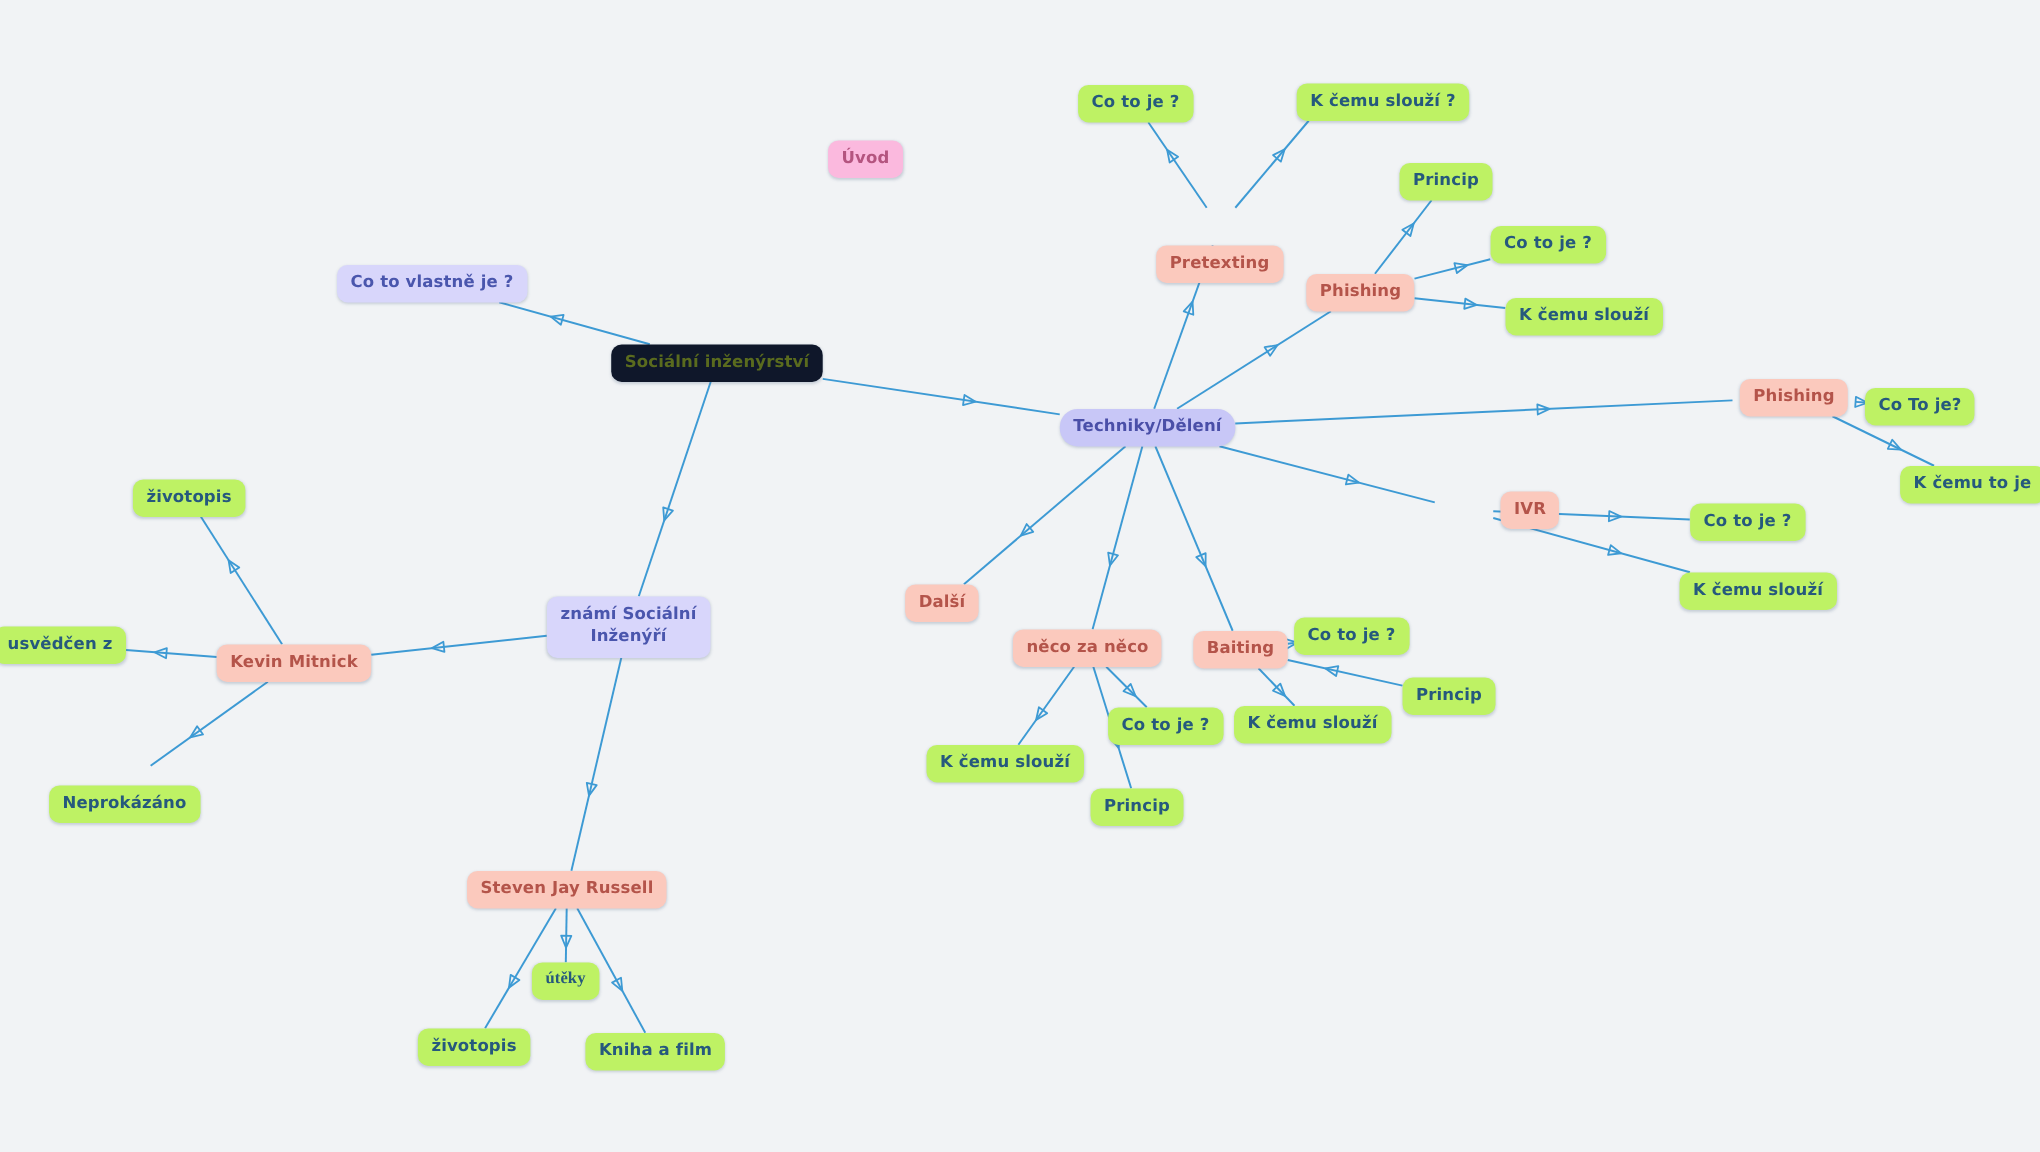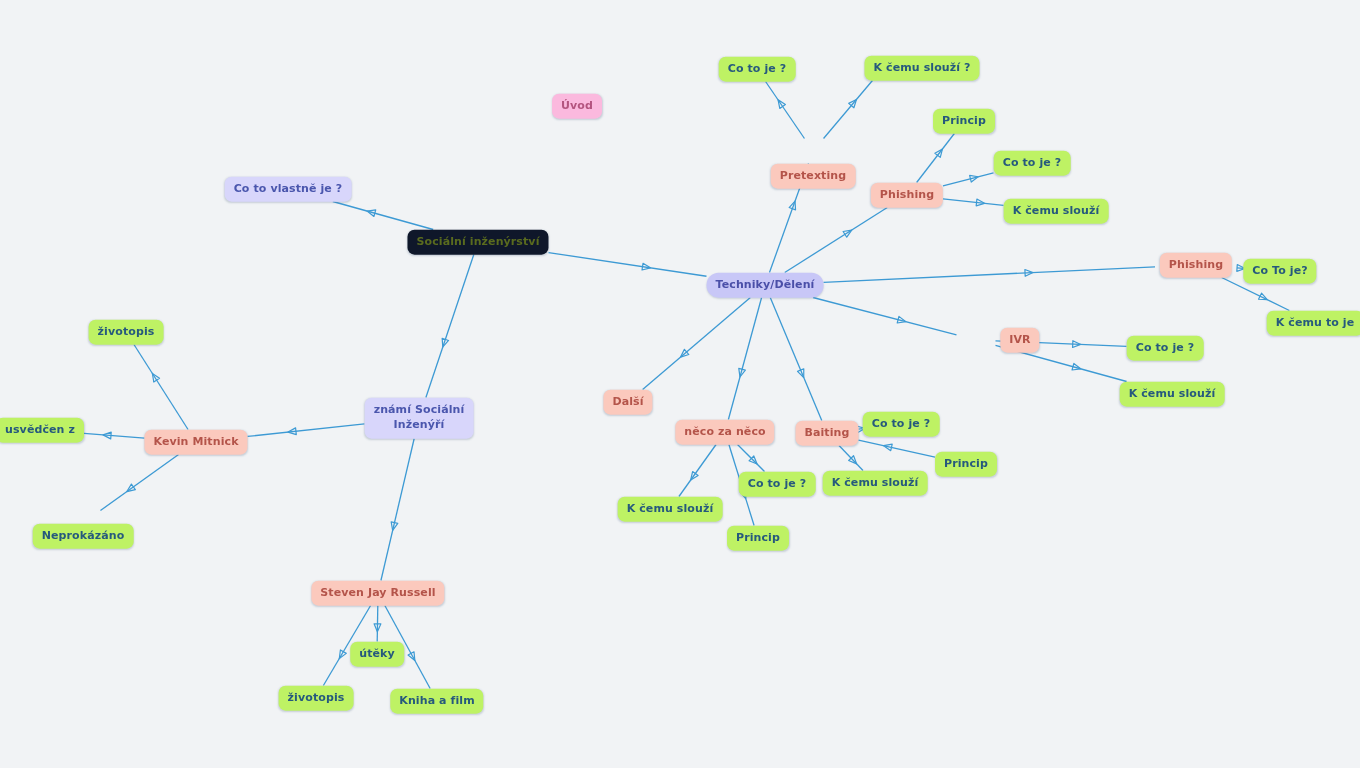--- a/index.html
+++ b/index.html
@@ -215,17 +215,17 @@
       <div class="node n-blue" style="left: 901px; top: 424px;"><span>Co to je ?</span></div>
       <div class="node n-blue" style="left: 875px; top: 483px;"><span>K čemu slouží</span></div>
       <div class="node n-blue" style="left: 966px; top: 464px;"><span>Princip</span></div>
       <div class="node n-lav multiline" style="left: 419px; top: 418px;"><span>známí Sociální
 Inženýří</span></div>
       <div class="node n-salmon" style="left: 196px; top: 442px;"><span>Kevin Mitnick</span></div>
       <div class="node n-blue" style="left: 126px; top: 332px;"><span>životopis</span></div>
       <div class="node n-blue" style="left: 40px; top: 430px;"><span>usvědčen z</span></div>
       <div class="node n-blue" style="left: 83px; top: 536px;"><span>Neprokázáno</span></div>
       <div class="node n-salmon" style="left: 378px; top: 593px;"><span>Steven Jay Russell</span></div>
-      <div class="node n-blue" style="left: 377px; top: 654px;"><span>útěky</span></div>
+      <div class="node n-blue" style="left: 377px; top: 654px; font-family: Liberation Serif, serif;"><span>útěky</span></div>
       <div class="node n-blue" style="left: 316px; top: 698px;"><span>životopis</span></div>
       <div class="node n-blue" style="left: 437px; top: 701px;"><span>Kniha a film</span></div>
     </div>
 </div>
 
 </body></html>

